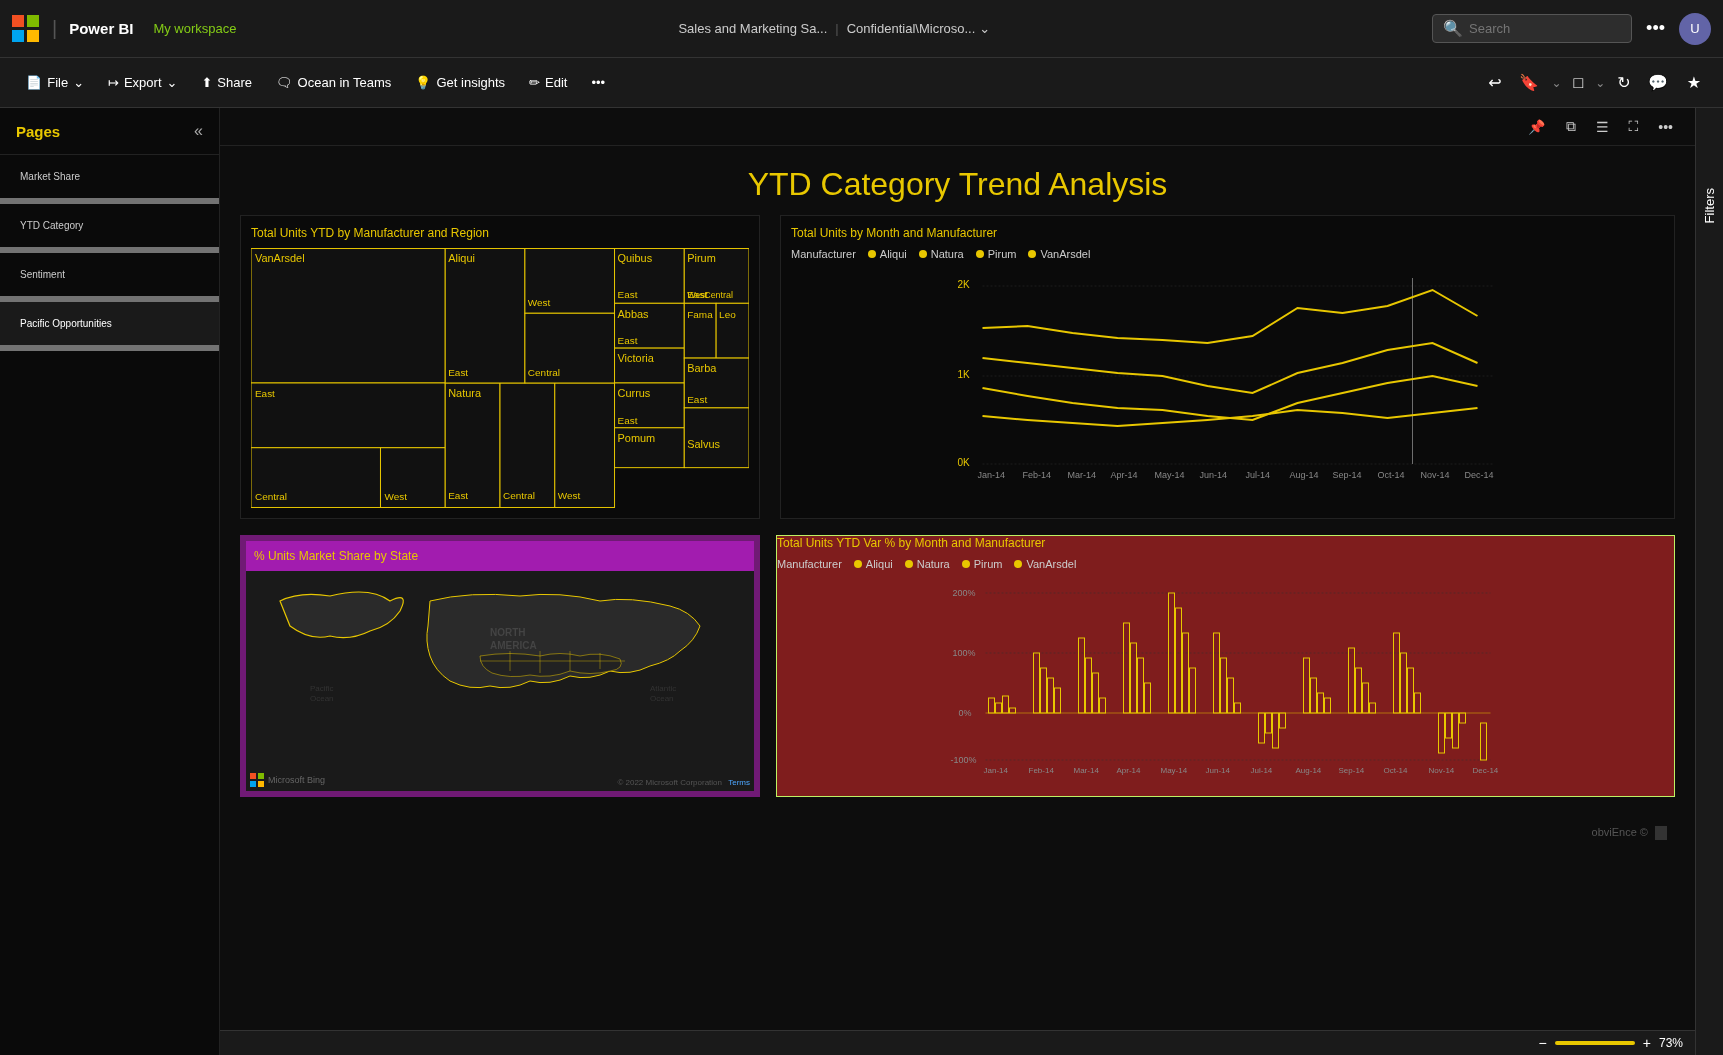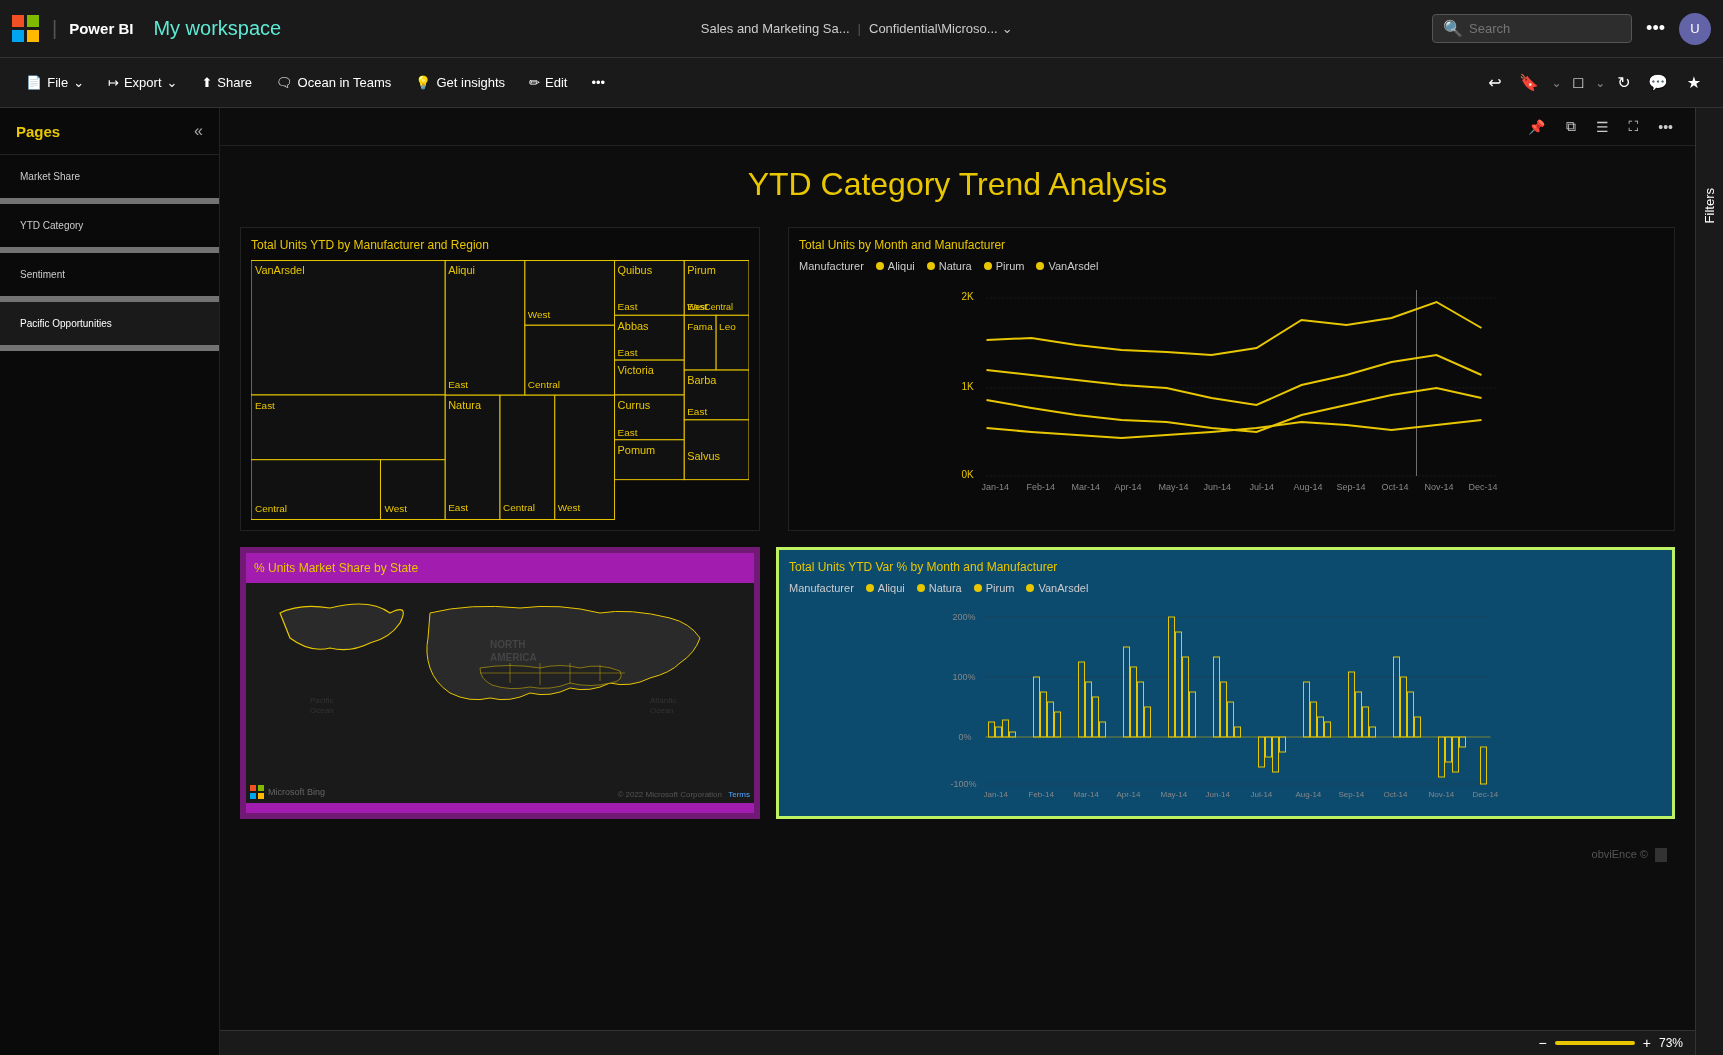--- a/index.html
+++ b/index.html
@@ -12,21 +12,21 @@
       padding: 0 12px; gap: 8px;
     }
     .ms-logo-grid { display: grid; grid-template-columns: 1fr 1fr; grid-template-rows: 1fr 1fr; gap: 2px; width: 28px; height: 28px; }
     .ms-sq { width: 12px; height: 12px; }
     .ms-sq.r { background: #f25022; }
     .ms-sq.g { background: #7fba00; }
     .ms-sq.b { background: #00a4ef; }
     .ms-sq.y { background: #ffb900; }
     .brand-sep { color: #555; margin: 0 4px; font-size: 20px; }
     .power-bi-label { color: #fff; font-size: 15px; font-weight: 600; }
-    .workspace-label { color: #5eead4; font-size: 20px; margin-left: 12px; }
+    .workspace-label { color: #84cc16; font-size: 13px; margin-left: 12px; }
     .top-center { flex: 1; display: flex; align-items: center; justify-content: center; gap: 8px; font-size: 13px; color: #ccc; }
     .top-center .pipe { color: #555; }
     .top-center .confidential { display: flex; align-items: center; gap: 4px; cursor: pointer; }
     .top-right { display: flex; align-items: center; gap: 8px; }
     .search-box {
       display: flex; align-items: center; gap: 6px;
       background: #2d2d2d; border: 1px solid #555; border-radius: 4px;
       padding: 4px 10px; width: 200px;
     }
     .search-box input { background: transparent; border: none; outline: none; color: #fff; font-size: 13px; width: 140px; }
@@ -85,44 +85,44 @@
     }
 
     
     .report-page {
       flex: 1; background: #0d0d0d; padding: 20px;
       overflow: hidden; position: relative;
     }
 
     .page-title {
       text-align: center; font-size: 32px; color: #e8c700;
-      font-weight: 300; margin-bottom: 24px; font-family: 'Segoe UI', Arial, sans-serif;
-    }
-
-    .charts-grid { display: grid; grid-template-columns: 520px 1fr; gap: 28px; }
+      font-weight: 300; margin-bottom: 12px; font-family: 'Segoe UI', Arial, sans-serif;
+    }
+
+    .charts-grid { display: grid; grid-template-columns: 520px 1fr; gap: 20px; }
 
     
     .chart-section { background: #0a0a0a; border: 1px solid #222; padding: 10px; }
     .chart-title { color: #e8c700; font-size: 12px; margin-bottom: 8px; font-weight: 400; }
 
     .treemap-container { position: relative; width: 100%; height: 260px; overflow: hidden; }
 
     
     .line-chart-area { background: #0a0a0a; border: 1px solid #222; padding: 10px; }
     .legend { display: flex; gap: 12px; font-size: 11px; color: #ccc; margin-bottom: 8px; flex-wrap: wrap; }
     .legend-item { display: flex; align-items: center; gap: 4px; }
     .legend-dot { width: 8px; height: 8px; border-radius: 50%; }
 
     
     .bottom-grid { display: grid; grid-template-columns: 520px 1fr; gap: 16px; margin-top: 16px; }
     .map-section { background: #a21caf; border: 6px solid #701a75; overflow: hidden; }
     .map-bg { width: 100%; height: 220px; background: #1a1a1a; position: relative; display: flex; align-items: center; justify-content: center; }
 
     
-    .bar-chart-area { background: #0c4a6e; border: 3px solid #bef264; padding: 10px; }
+    .bar-chart-area { background: #7f1d1d; border: 1px solid #bef264; }
 
     .bottom-bar { display: flex; align-items: center; justify-content: flex-end; padding: 4px 12px; background: #1a1a1a; border-top: 1px solid #333; font-size: 11px; color: #aaa; }
     .zoom-bar { display: flex; align-items: center; gap: 8px; }
     .zoom-slider { width: 80px; height: 4px; background: #e8c700; border-radius: 2px; cursor: pointer; }
     .zoom-pct { color: #fff; font-size: 12px; }
 
     .report-controls-top {
       display: flex; justify-content: flex-end; padding: 6px 16px; gap: 8px;
       background: #0d0d0d; border-bottom: 1px solid #222;
     }

